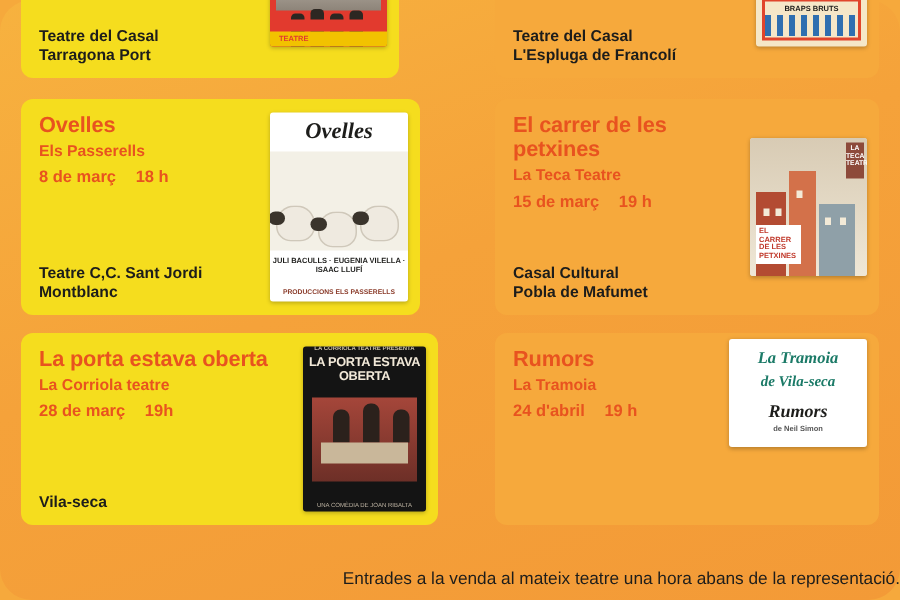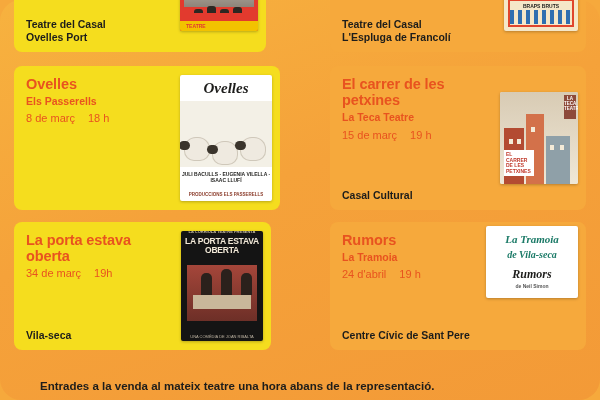--- a/index.html
+++ b/index.html
@@ -47,21 +47,21 @@
     letter-spacing: -0.1px;
   }
   .company {
     font-size: 10.5px;
     font-weight: bold;
     line-height: 1.15;
     margin: 0 0 5px 0;
   }
   .dateline {
     font-size: 11px;
-    font-weight: normal;
+    font-weight: bold;
     margin: 0 0 2px 0;
     white-space: nowrap;
   }
   .dateline .hour { margin-left: 10px; }
   .venue {
     font-size: 10.5px;
     font-weight: bold;
     color: #1d1d1b;
     line-height: 1.25;
     margin-top: auto;
@@ -175,37 +175,36 @@
   .p-rumors { width: 92px; height: 72px; background:#ffffff; }
   .p-rumors .l1 { top:8px;  font-size:11px; color:#1b7a67; font-family:"Liberation Serif", serif; font-style:italic; }
   .p-rumors .l2 { top:24px; font-size:10px;  color:#1b7a67; font-family:"Liberation Serif", serif; font-style:italic; }
   .p-rumors .l3 { top:42px; font-size:12px; color:#1d1d1b; font-family:"Liberation Serif", serif; font-style:italic; }
   .p-rumors .l4 { top:58px; font-size:5px;  color:#555; }
 
   
   #footer {
     position: absolute;
     left: 0; right: 0; bottom: 8px;
-    text-align: left;
+    text-align: right;
     font-size: 11.5px;
-    font-weight: bold;
+    font-weight: normal;
     color: #1d1d1b;
-    margin-left: 40px;
   }
 </style>
 </head>
 <body>
 
 <div id="page">
 
   <div class="card yellow plain" style="left:14px; top:-48px; width:252px; height:100px;">
     <div class="txt">
       <div class="venue" style="margin-top:auto;">
         <div>Teatre del Casal</div>
-        <div>Ovelles Port</div>
+        <div>Tarragona Port</div>
       </div>
     </div>
     <div class="art">
       <div class="poster p-cambrils">
         <div class="photo"></div>
         <div class="sil" style="left:14px;"></div>
         <div class="sil" style="left:27px;height:25px;"></div>
         <div class="sil" style="left:40px;"></div>
         <div class="sil" style="left:53px;height:24px;"></div>
         <div class="bar"></div>
@@ -236,20 +235,24 @@
   </div>
 
   <div class="card yellow plain" style="left:14px; top:66px; width:266px; height:144px;">
     <div class="txt">
       <div class="title">Ovelles</div>
       <div class="company">Els Passerells</div>
       <div class="dateline">
         <span>8 de març</span>
         <span class="hour">18 h</span>
       </div>
+      <div class="venue">
+        <div>Teatre C,C. Sant Jordi</div>
+        <div>Montblanc</div>
+      </div>
     </div>
     <div class="art">
       <div class="poster p-ovelles">
         <div class="pt hd">Ovelles</div>
         <div class="sheepbox">
           <div class="sheep s1"></div>
           <div class="sheep s2"></div>
           <div class="sheep s3"></div>
         </div>
         <div class="names">JULI BACULLS · EUGENIA VILELLA · ISAAC LLUFÍ</div>
@@ -261,44 +264,46 @@
   <div class="card orange plain" style="left:330px; top:66px; width:256px; height:144px;justify-content:center;">
     <div class="txt">
       <div class="title">El carrer de les petxines</div>
       <div class="company">La Teca Teatre</div>
       <div class="dateline">
         <span>15 de març</span>
         <span class="hour">19 h</span>
       </div>
       <div class="venue">
         <div>Casal Cultural</div>
+        <div>Pobla de Mafumet</div>
       </div>
     </div>
     <div class="art">
       <div class="poster p-petxines">
         <div class="sky"></div>
         <div class="bld b1"></div>
         <div class="bld b2"></div>
         <div class="bld b3"></div>
         <div class="win" style="left:9px;  bottom:40px;"></div>
         <div class="win" style="left:17px; bottom:40px;"></div>
         <div class="win" style="left:31px; bottom:52px;"></div>
         <div class="win" style="left:50px; bottom:34px;"></div>
         <div class="win" style="left:60px; bottom:34px;"></div>
         <div class="tag">EL CARRER DE LES PETXINES</div>
         <div class="side">LA TECA TEATRE</div>
       </div>
     </div>
   </div>
 
-  <div class="card yellow plain" style="left:14px; top:222px; width:257px; height:128px;">
+  <div class="card yellow plain" style="left:14px; top:222px; width:278px; height:128px;">
     <div class="txt">
       <div class="title">La porta estava oberta</div>
+      <div class="company">La Corriola teatre</div>
       <div class="dateline">
-        <span>34 de març</span>
+        <span>28 de març</span>
         <span class="hour">19h</span>
       </div>
       <div class="venue">
         <div>Vila-seca</div>
       </div>
     </div>
     <div class="art">
       <div class="poster p-porta">
         <div class="pt kicker">LA CORRIOLA TEATRE PRESENTA</div>
         <div class="pt hd">LA PORTA ESTAVA OBERTA</div>
@@ -315,21 +320,20 @@
 
   <div class="card orange plain" style="left:330px; top:222px; width:256px; height:128px;">
     <div class="txt">
       <div class="title">Rumors</div>
       <div class="company">La Tramoia</div>
       <div class="dateline">
         <span>24 d'abril</span>
         <span class="hour">19 h</span>
       </div>
       <div class="venue">
-        <div>Centre Cívic de Sant Pere</div>
       </div>
     </div>
     <div class="art" style="align-items:flex-start; padding-top:4px;">
       <div class="poster p-rumors">
         <div class="pt l1">La Tramoia</div>
         <div class="pt l2">de Vila-seca</div>
         <div class="pt l3">Rumors</div>
         <div class="pt l4">de Neil Simon</div>
       </div>
     </div>

